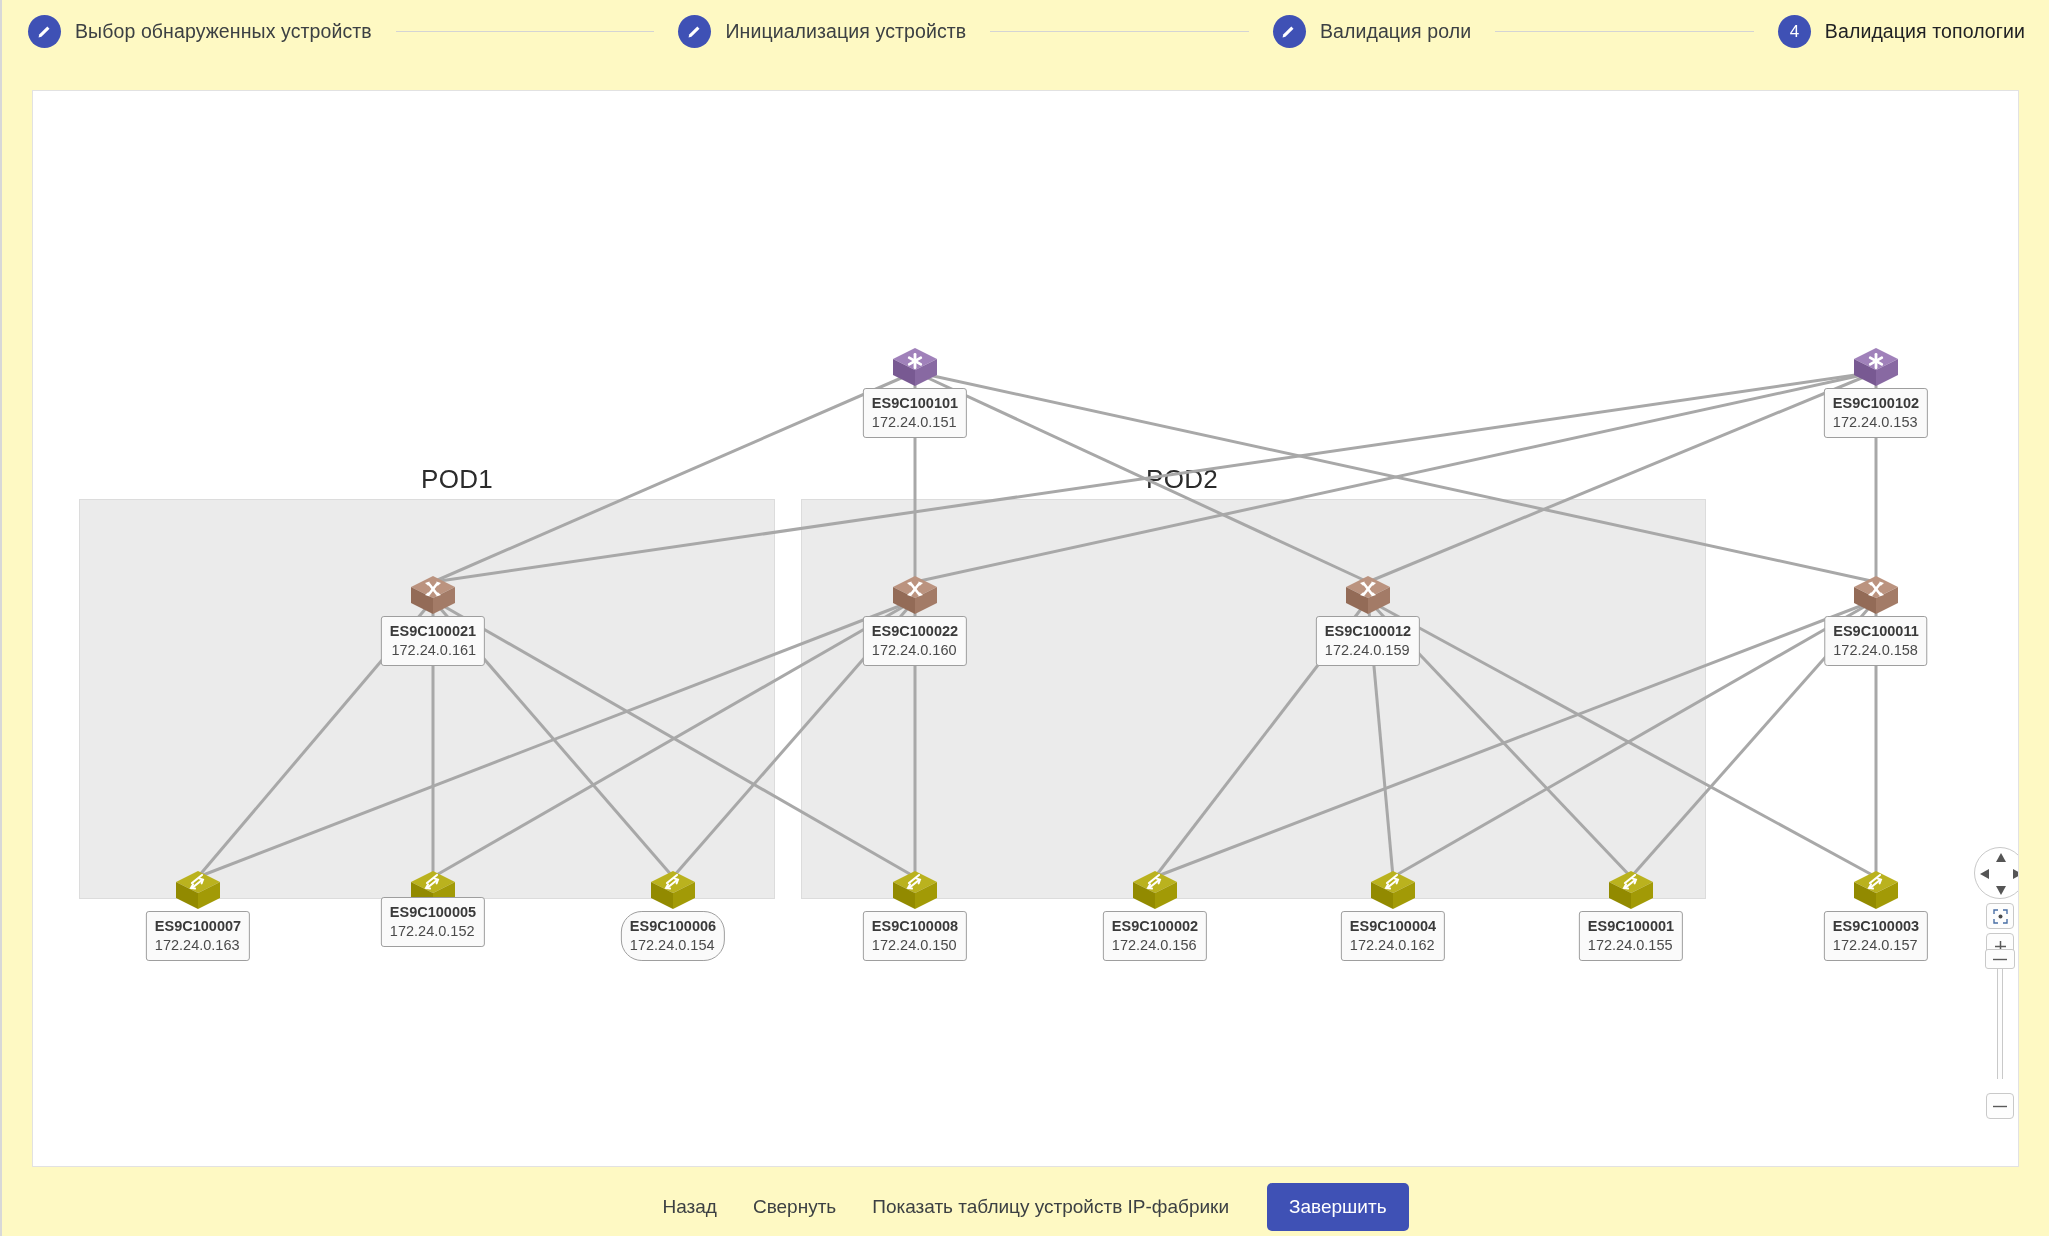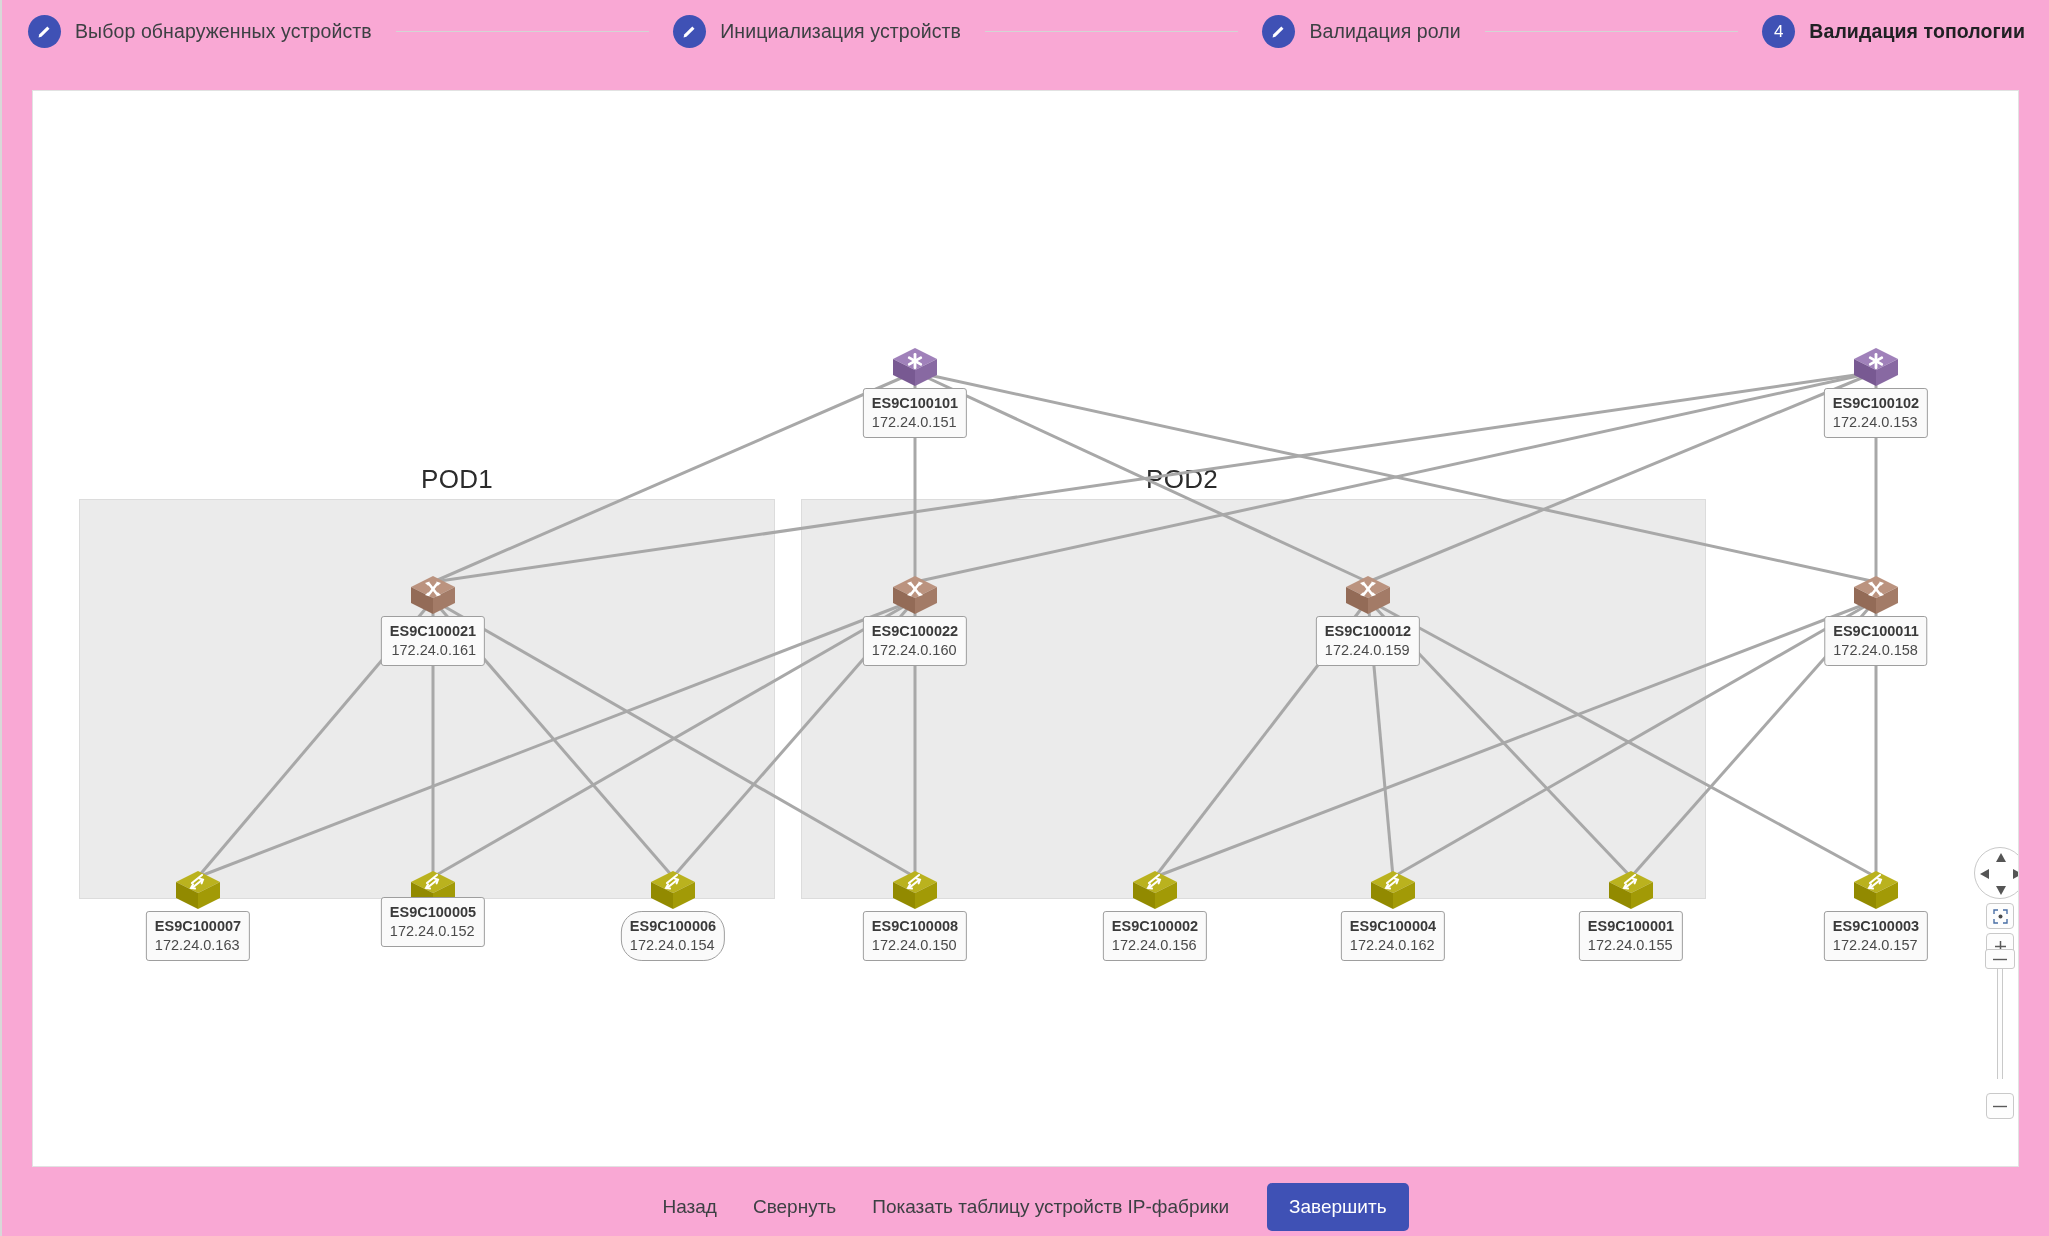--- a/index.html
+++ b/index.html
@@ -6,21 +6,21 @@
   html, body {
     margin: 0; padding: 0;
     width: 2049px; height: 1236px;
     background: #ffffff;
     font-family: "Liberation Sans", sans-serif;
     overflow: hidden;
   }
   #app {
     position: relative;
     width: 2049px; height: 1236px;
-    background: #f9a8d4;
+    background: #fef9c3;
     border-left: 2px solid #d8d8d8;
   }
 
   
   #stepper {
     position: absolute;
     left: 0; top: 0;
     width: 2049px; height: 62px;
     display: flex;
     align-items: center;
@@ -47,21 +47,21 @@
     font-size: 17px;
     font-weight: 400;
     line-height: 1;
   }
   .step-label {
     margin-left: 14px;
     font-size: 19.5px;
     color: #3c4043;
     letter-spacing: .1px;
   }
-  .step.active .step-label { font-weight: 700; color: #202124; }
+  .step.active .step-label { font-weight: 400; color: #202124; }
   .step-line {
     flex: 1 1 auto;
     height: 1px;
     background: #d4d4d4;
     margin: 0 24px;
     min-width: 28px;
   }
 
   
   #canvas-frame {

